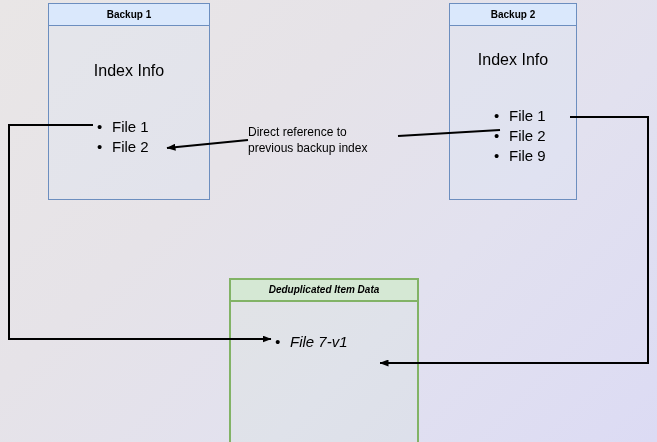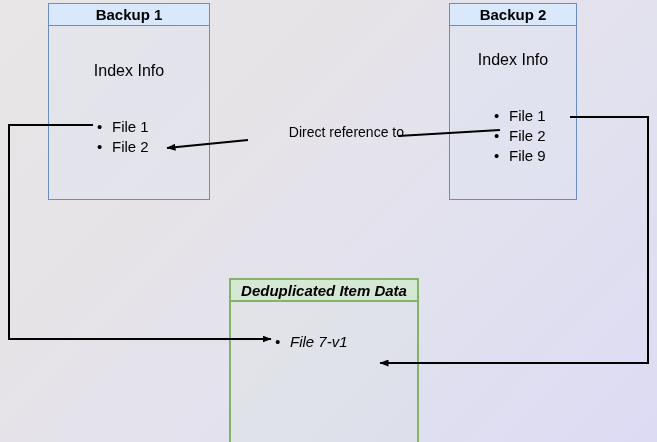--- a/index.html
+++ b/index.html
@@ -33,21 +33,21 @@
     border: 2px solid #82b366;
     background: rgba(213,232,212,0.18);
   }
   .box-header {
     position: absolute;
     left: 0; top: 0;
     right: 0;
     box-sizing: border-box;
     text-align: left;
     font-weight: bold;
-    font-size: 15px;
+    font-size: 10px;
     color: #000;
     line-height: 1;
     display: flex;
     align-items: center;
     justify-content: center;
   }
   .header-blue {
     height: 22px;
     background: #dae8fc;
     border-bottom: 1px solid #6c8ebf;
@@ -81,22 +81,22 @@
   .bullet-list li::before {
     content: "\2022";
     position: absolute;
     left: 0;
     top: 0;
     font-size: 15px;
     line-height: 20px;
   }
   .edge-label {
     position: absolute;
-    text-align: right;
-    font-size: 14px;
+    text-align: left;
+    font-size: 12px;
     color: #000;
     line-height: 16px;
     white-space: nowrap;
   }
   svg.arrows {
     position: absolute;
     left: 0; top: 0;
     width: 657px;
     height: 442px;
     pointer-events: none;
@@ -129,20 +129,21 @@
 
   <div class="box box-green" style="left:229px; top:278px; width:190px; height:197px;font-style:italic;">
     <div class="box-header header-green">Deduplicated Item Data</div>
     <ul class="bullet-list" style="left:44px; top:52px;">
       <li>File 7-v1</li>
     </ul>
   </div>
 
   <div class="edge-label" style="left:248px; top:124px; width:156px;">
     <div>Direct reference to</div>
+    <div>previous backup index</div>
   </div>
 
   <svg class="arrows" viewBox="0 0 657 442">
     <defs>
       <marker id="arrowhead" markerWidth="9" markerHeight="7" refX="8.5" refY="3.5" orient="auto" markerUnits="userSpaceOnUse">
         <polygon points="0 0, 9 3.5, 0 7" fill="#000"></polygon>
       </marker>
     </defs>
 
     <path d="M 93 125 L 9 125 L 9 339 L 271 339" fill="none" stroke="#000" stroke-width="2" marker-end="url(#arrowhead)"></path>

